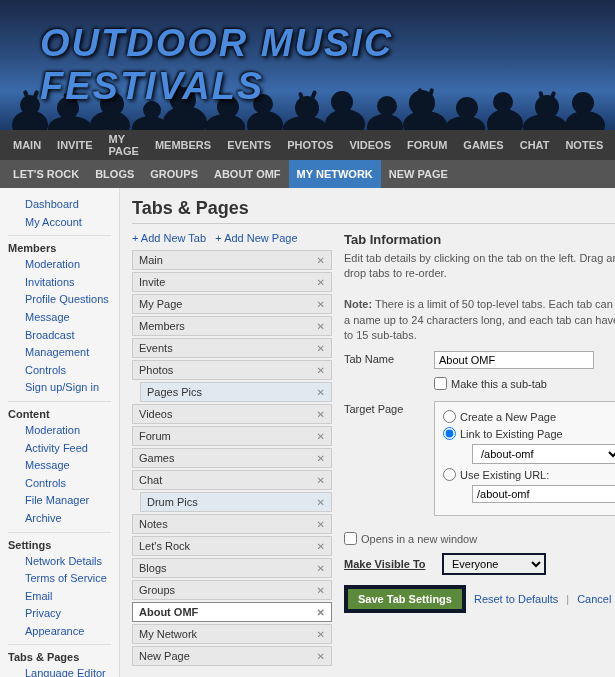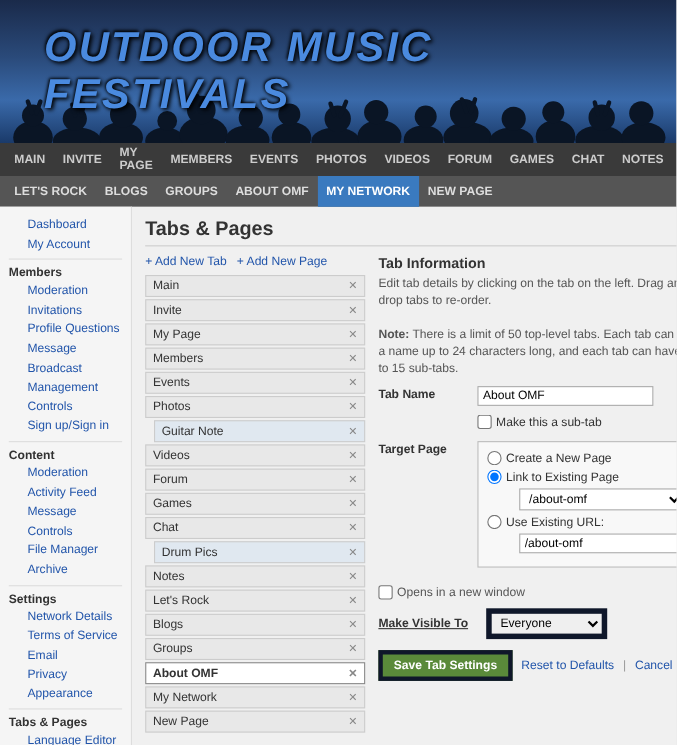--- a/index.html
+++ b/index.html
@@ -185,21 +185,21 @@
     .tab-info-note strong { font-weight: bold; }
 
     .form-row {
       display: flex;
       align-items: flex-start;
       margin-bottom: 8px;
       font-size: 11px;
     }
     .form-label {
       width: 90px;
-      font-weight: bold;
+      font-weight: normal;
       color: #333;
       padding-top: 2px;
       flex-shrink: 0;
     }
     .form-field {
       flex: 1;
     }
     .form-field input[type="text"] {
       width: 160px;
       padding: 2px 4px;
@@ -264,21 +264,21 @@
     }
     .visible-to-row label {
       font-weight: bold;
       color: #333;
       width: 90px;
       text-decoration: underline;
     }
     .visible-to-row select {
       padding: 2px 4px;
       font-size: 11px;
-      border: 5px solid #0f172a;
+      border: 2px solid #0f172a;
     }
 
     .action-buttons {
       display: flex;
       align-items: center;
       gap: 8px;
       font-size: 11px;
     }
     .btn-save {
       background: #5a8a3a;
@@ -450,21 +450,21 @@
         </div>
         <div class="tab-item">
           <span>Events</span>
           <span class="tab-close">✕</span>
         </div>
         <div class="tab-item">
           <span>Photos</span>
           <span class="tab-close">✕</span>
         </div>
         <div class="tab-item sub-tab">
-          <span>Guitar Note</span>
+          <span>Pages Pics</span>
           <span class="tab-close">✕</span>
         </div>
         <div class="tab-item">
           <span>Videos</span>
           <span class="tab-close">✕</span>
         </div>
         <div class="tab-item">
           <span>Forum</span>
           <span class="tab-close">✕</span>
         </div>

